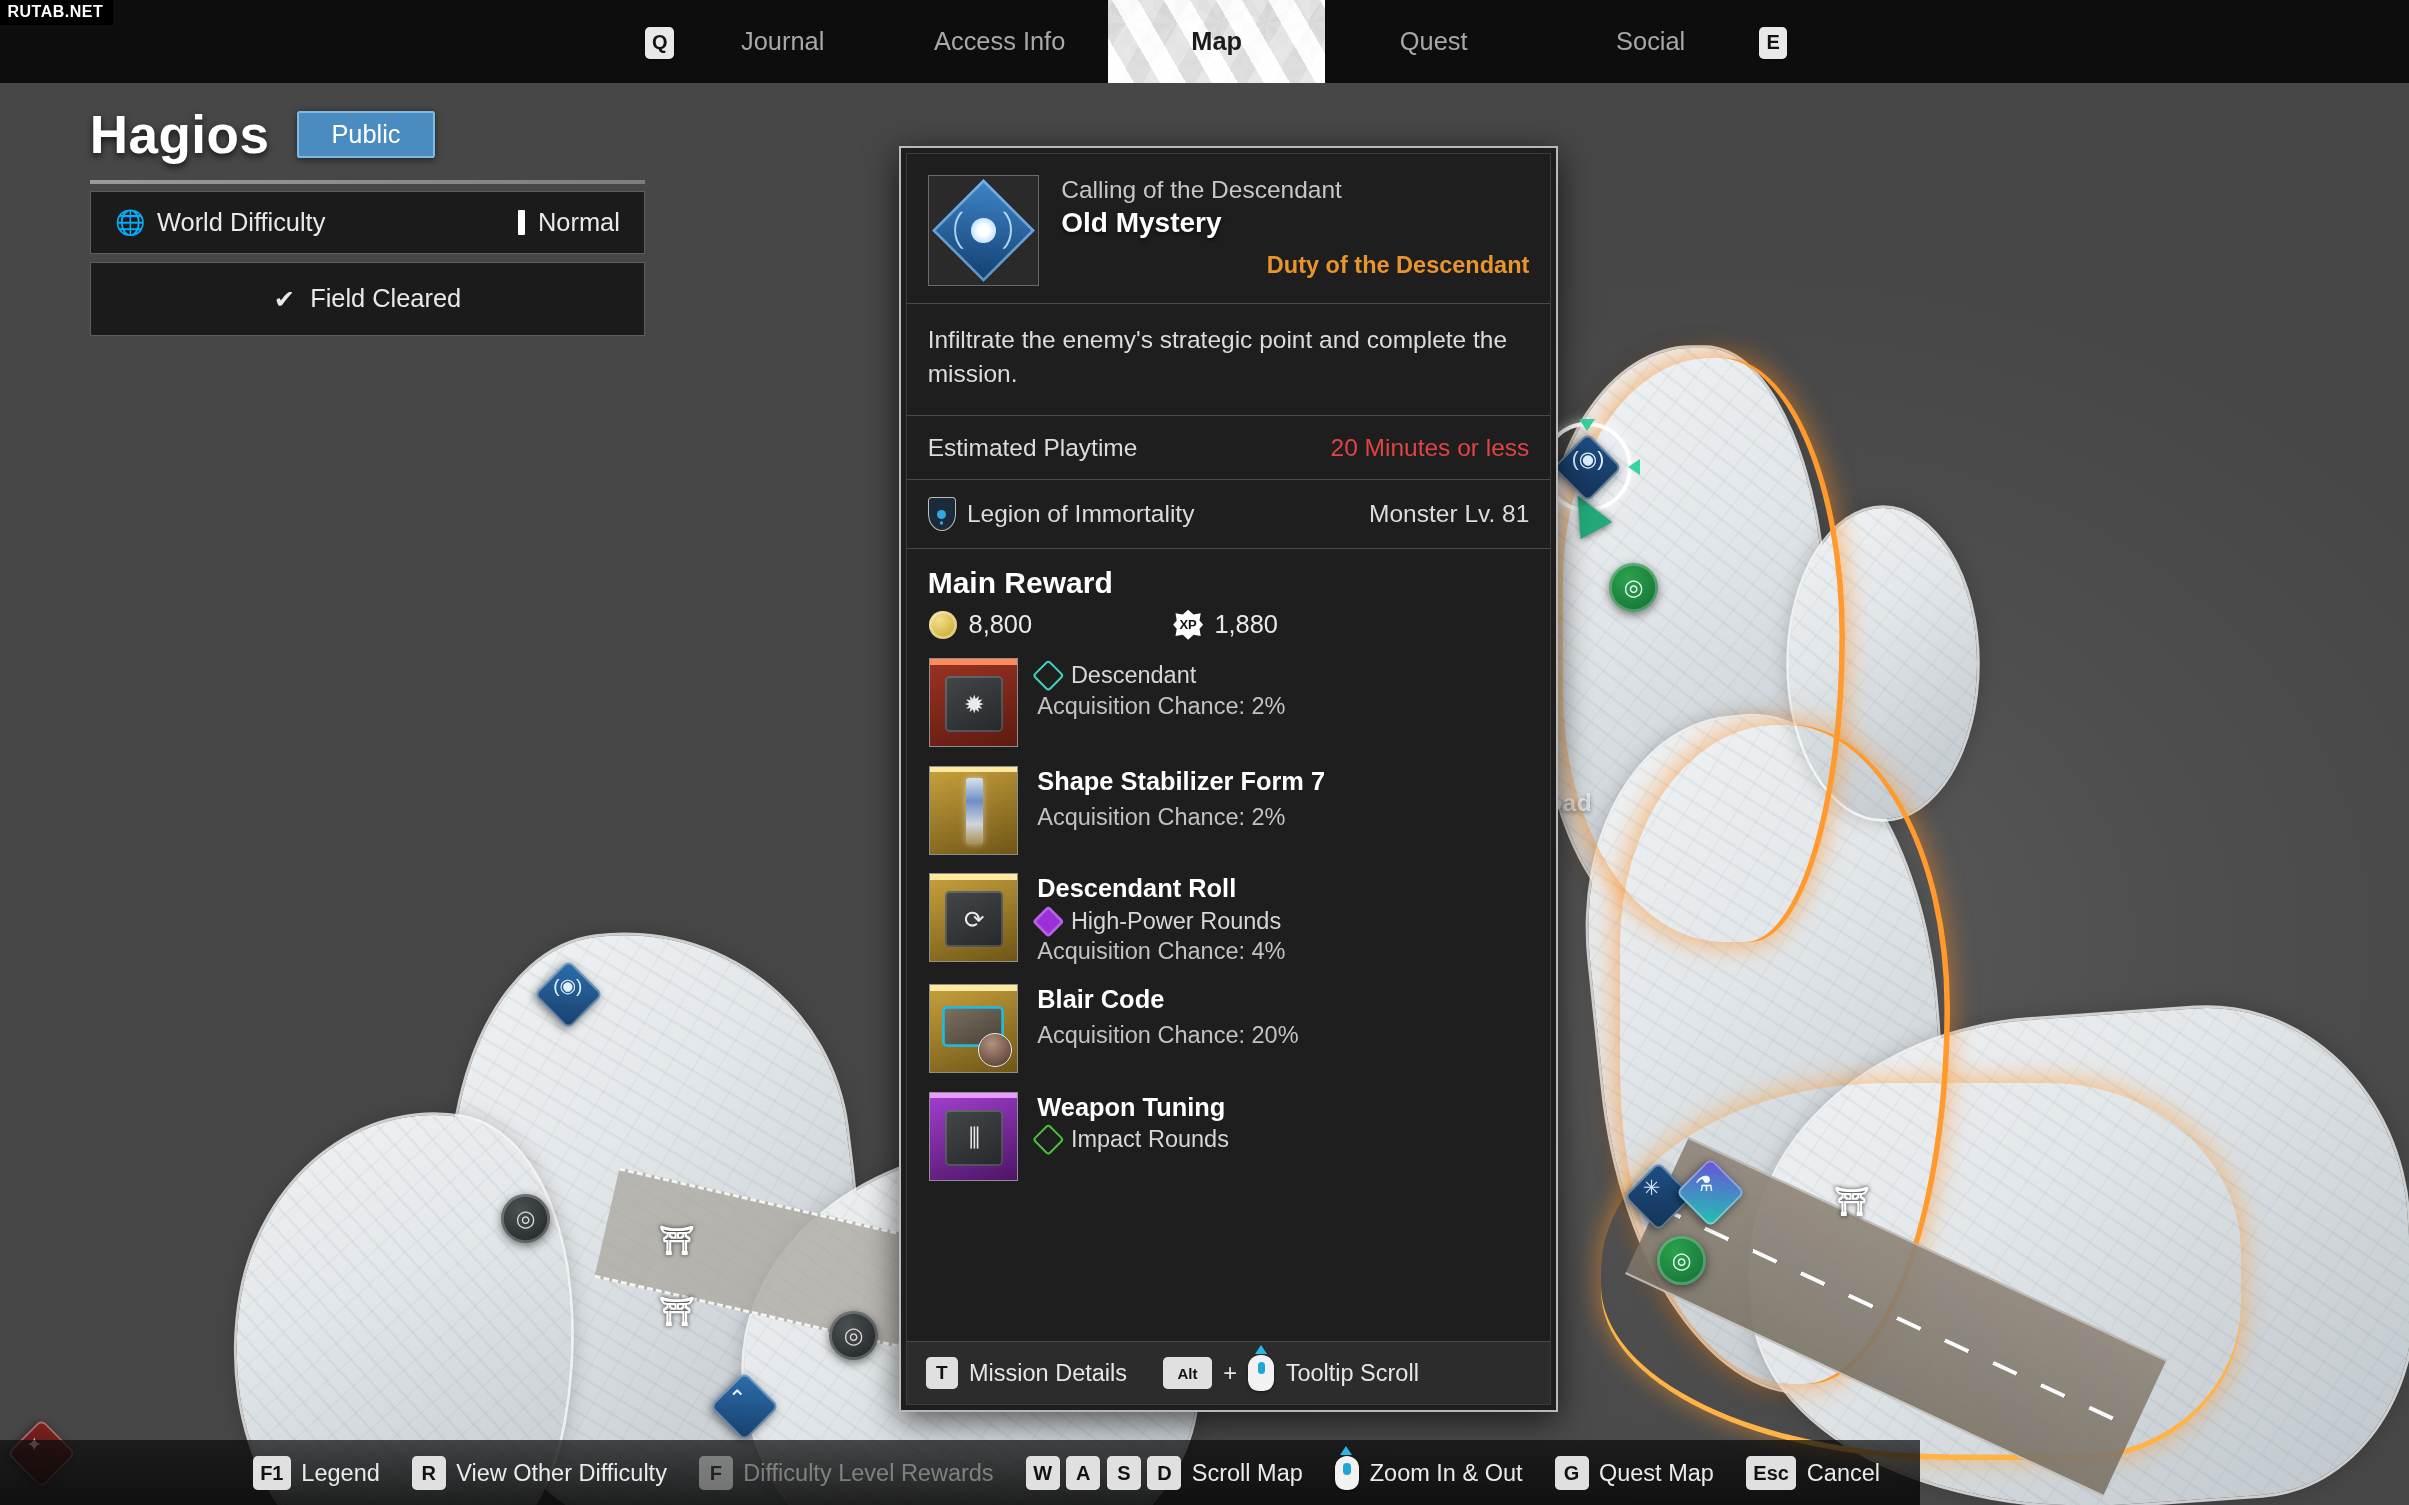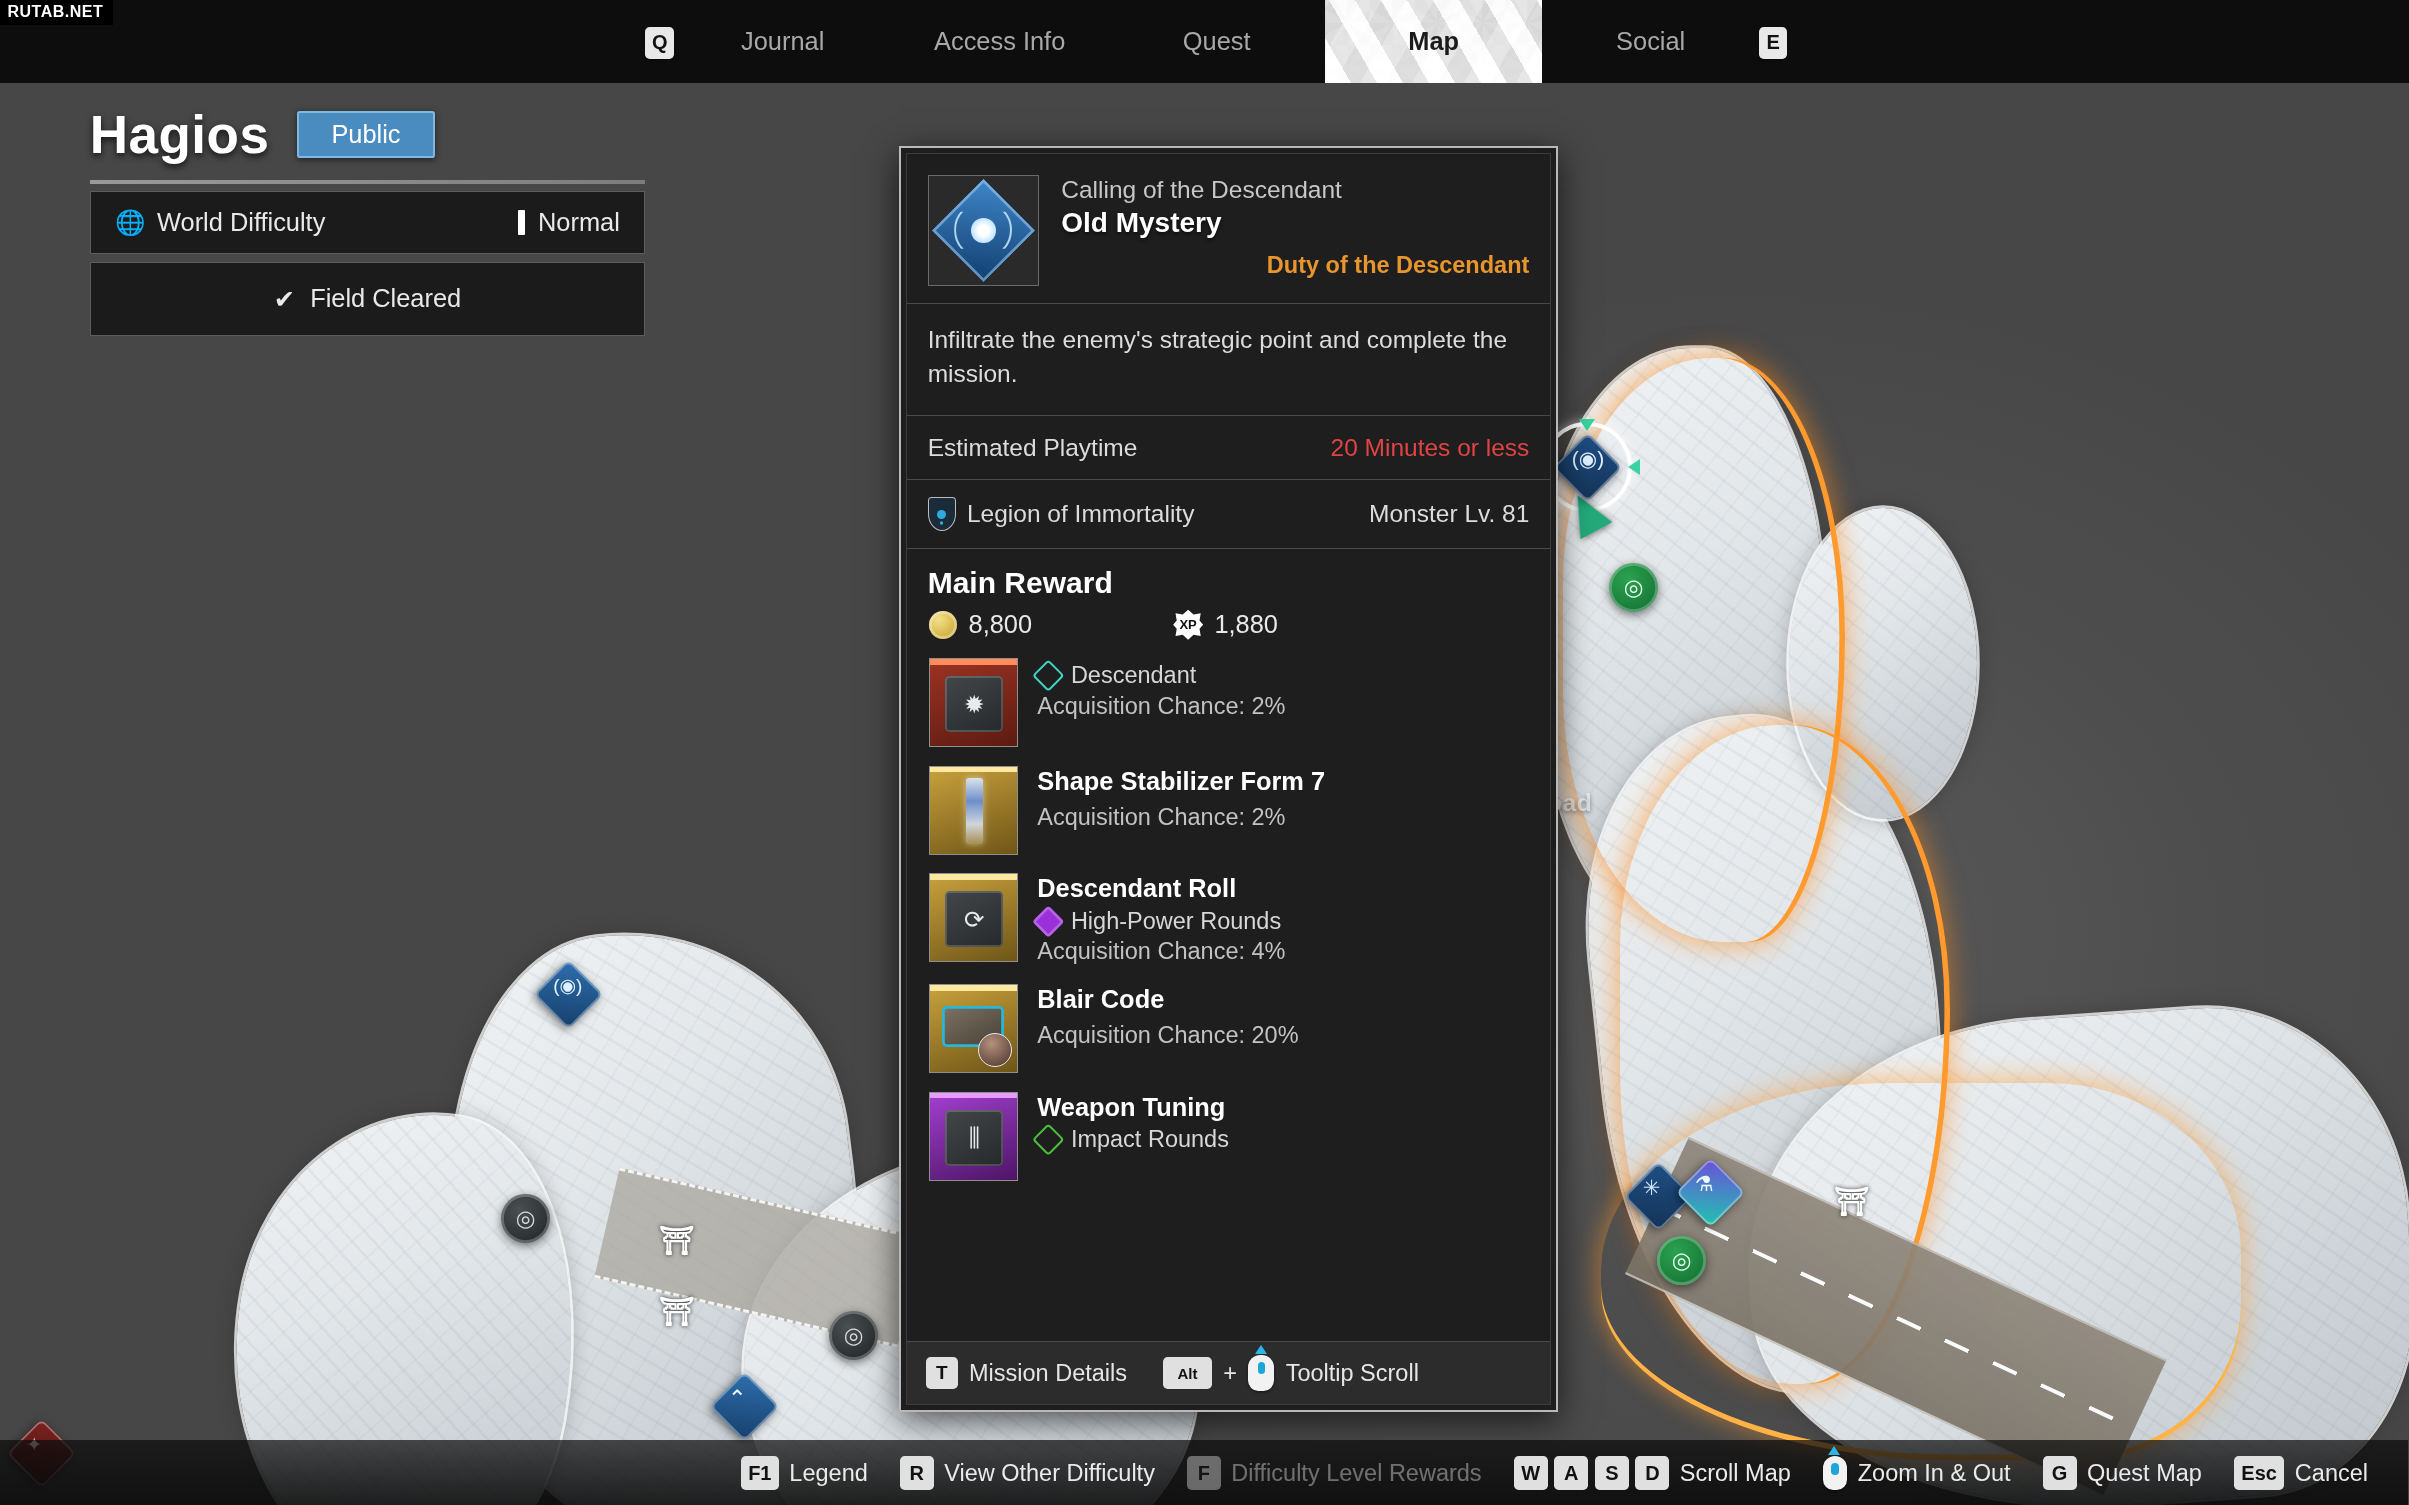--- a/index.html
+++ b/index.html
@@ -247,21 +247,21 @@
   .key-alt { font-size:15px; min-width:49px; }
   .mouse-ico { width:26px; height:36px; border-radius:12.2px 12.2px 10.4px 10.4px;
      background:#f2f2f2; position:relative; box-shadow:0 0.9px 2.8px rgba(0,0,0,.6); }
   .mouse-ico::before { content:""; position:absolute; left:50%; margin-left:-3.8px;
      top:6.6px; width:7.5px; height:12.2px; border-radius:3.8px; background:#1fa6d8; }
   .mouse-ico::after { content:""; position:absolute; left:50%; margin-left:-6.6px;
      top:-10.4px; width:0;height:0; border-left:6.6px solid transparent;
      border-right:6.6px solid transparent; border-bottom:9.4px solid #2bb6e6; }
 
   
-  .bottombar { position:absolute; left:0; bottom:0; width:2408px; height:66px;
+  .bottombar { position:absolute; left:0; bottom:0; width:1920px; height:66px;
      background:linear-gradient(180deg, rgba(12,12,12,.72), rgba(10,10,10,.9));
      display:flex; align-items:center; justify-content:flex-end;
      gap:32px; padding-right:40px; z-index:45; }
   .hint { display:flex; align-items:center; gap:10.4px; font-size:23.5px; color:#eaeaea; }
   .hint.dim { opacity:.42; }
   .hint .key-sm { height:34px; min-width:34px; font-size:20px; }
   .wasd { display:flex; gap:6.6px; }
   .mouse-ico.small { width:24.5px; height:34px; }
 </style>
 </head>
@@ -353,22 +353,22 @@
         <span style="color:#eafff0;font-size:22.6px;">◎</span>
       </div>
     </div>
   </div>
 
   <div class="topbar">
     <div class="nav">
       <div class="keycap nav-key">Q</div>
       <div class="nav-tab">Journal</div>
       <div class="nav-tab">Access Info</div>
+      <div class="nav-tab active">Map</div>
       <div class="nav-tab">Quest</div>
-      <div class="nav-tab active">Map</div>
       <div class="nav-tab">Social</div>
       <div class="keycap nav-key">E</div>
     </div>
   </div>
   <div class="watermark">RUTAB.NET</div>
 
   <div class="leftpanel">
     <div class="title-row">
       <div class="world-title">Hagios</div>
       <div class="public-btn">Public</div>

